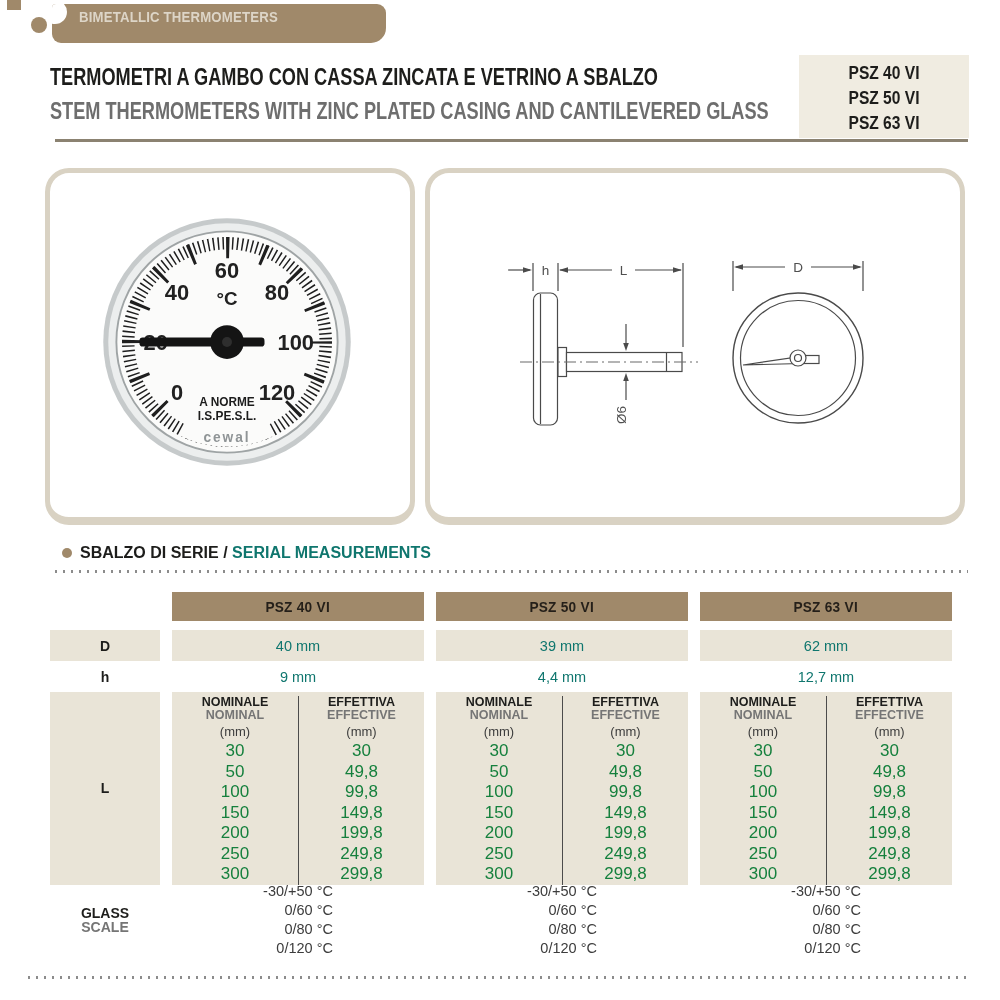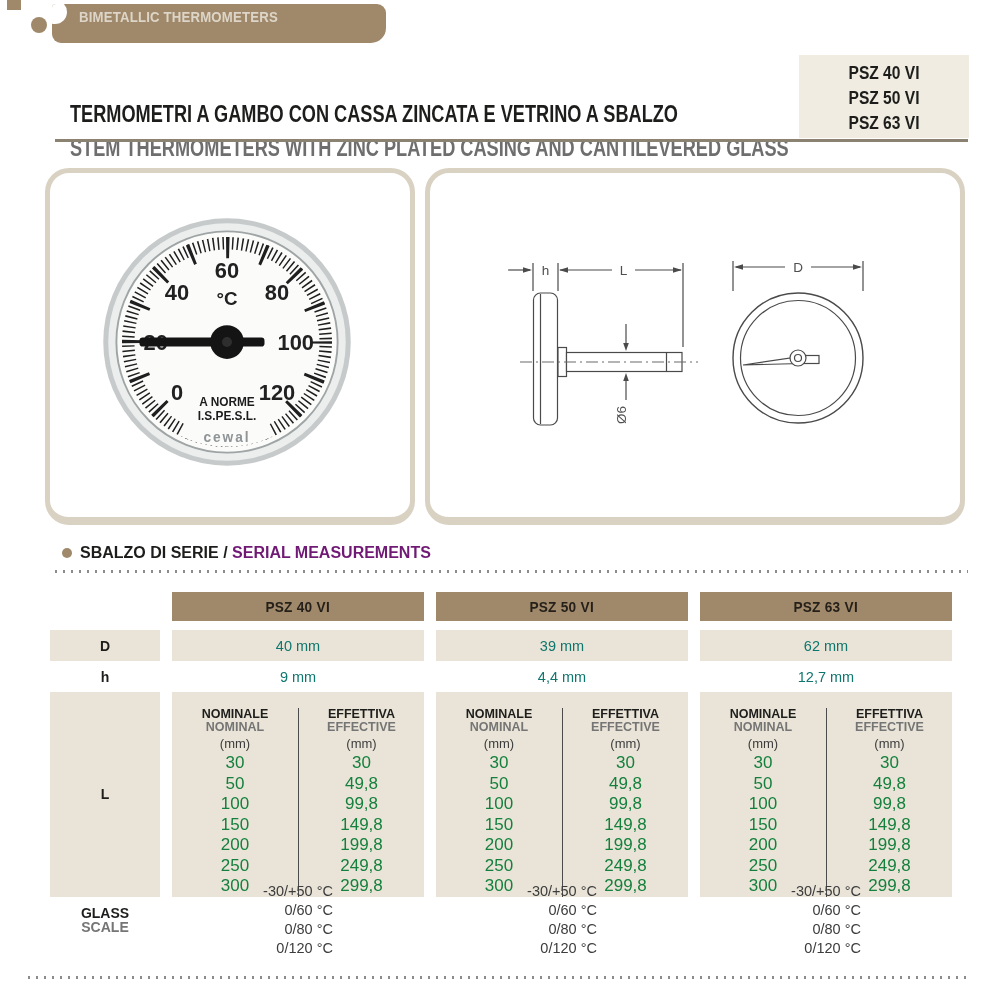--- a/index.html
+++ b/index.html
@@ -20,21 +20,21 @@
   .banner::before {
     content:""; position:absolute; left:-9px; top:-4px; width:24px; height:24px;
     border-radius:50%; background:#fff;
   }
   .banner-line { font-weight:bold; font-size:15px; line-height:16px; letter-spacing:.2px;
     display:inline-block; transform:scaleX(.88); transform-origin:0 50%; white-space:nowrap; }
   .banner-line.l1 { color:#ffffff; }
   .banner-line.l2 { color:#ddd5c7; }
 
   
-  .title-block { left:70px; top:60px;margin-top:37px; }
+  .title-block { left:50px; top:60px; }
   .title-line { font-weight:bold; font-size:23px; line-height:34px; white-space:nowrap;
     display:block; transform:scaleX(.79); transform-origin:0 50%; letter-spacing:0; }
   .title-line.it { color:#1d1d1b; }
   .title-line.en { color:#6e6e6e; }
 
   .codes-box { left:799px; top:55px; width:170px; height:83px; background:#f0ece1;
     text-align:center; padding-top:5px; }
   .code-line { font-weight:bold; font-size:19px; line-height:25px; color:#1d1d1b;
     transform:scaleX(.82); transform-origin:50% 50%; }
 
@@ -45,21 +45,21 @@
   .panel-a { left:45px; top:168px; width:370px; height:357px; }
   .panel-b { left:425px; top:168px; width:540px; height:357px; }
   .dial-svg { left:102px; top:217px; width:250px; height:250px; }
   .draw-svg { left:430px; top:175px; width:530px; height:340px; }
 
   
   .section-header { left:62px; top:544px; display:flex; align-items:center; gap:8px; }
   .section-dot { width:10px; height:10px; border-radius:50%; background:#a0896a; flex:none; }
   .section-title { font-weight:bold; font-size:16px; white-space:nowrap; }
   .section-title .it { color:#1d1d1b; }
-  .section-title .en { color:#701a75; }
+  .section-title .en { color:#0f766e; }
 
   .dotted { height:3px;
     background-image:repeating-linear-gradient(90deg,#8c8c8c 0 2.5px,transparent 2.5px 8px); }
   .dotted-top { left:55px; top:570px; width:913px; }
   .dotted-bottom { left:28px; top:976px; width:944px; }
 
   
   .tbl { left:50px; top:592px; width:902px; }
   .trow { display:grid; grid-template-columns:110px 252px 252px 252px; column-gap:12px; }
   .hdr-row { height:29px; margin-bottom:9px; }
@@ -68,21 +68,21 @@
     transform:scaleX(.88); }
   .d-row { height:31px; }
   .d-row > div { background:#e9e4d7; display:flex; align-items:center; justify-content:center; }
   .h-row { height:31px; }
   .h-row > div { display:flex; align-items:center; justify-content:center; }
   .row-label { font-weight:bold; font-size:14px; color:#1d1d1b; }
   .val { font-size:14.5px; color:#0f766e; }
 
   .l-row { height:185px; }
   .l-label-cell { background:#e9e4d7; display:flex; align-items:center; justify-content:center; }
-  .l-cell { background:#e9e4d7; display:grid; grid-template-columns:1fr 1fr; padding-top:16px; }
+  .l-cell { background:#e9e4d7; display:grid; grid-template-columns:1fr 1fr; padding-top:4px; }
   .l-sub.eff { border-left:1px solid #4b4b4b; }
   .l-sub { text-align:center; }
   .sub-h1 { font-weight:bold; font-size:12.5px; line-height:13px; color:#1d1d1b; }
   .sub-h2 { font-weight:bold; font-size:12.5px; line-height:13px; color:#757575; }
   .sub-unit { font-size:13px; line-height:19px; color:#3c3c3c; }
   .l-values > div { font-size:17px; line-height:20.5px; color:#15803d; }
 
   .scala-row { margin-top:5px; min-height:76px; align-items:center; }
   .scala-label { text-align:center; }
   .scala-l1 { font-weight:bold; font-size:14px; line-height:14px; color:#1d1d1b; }

